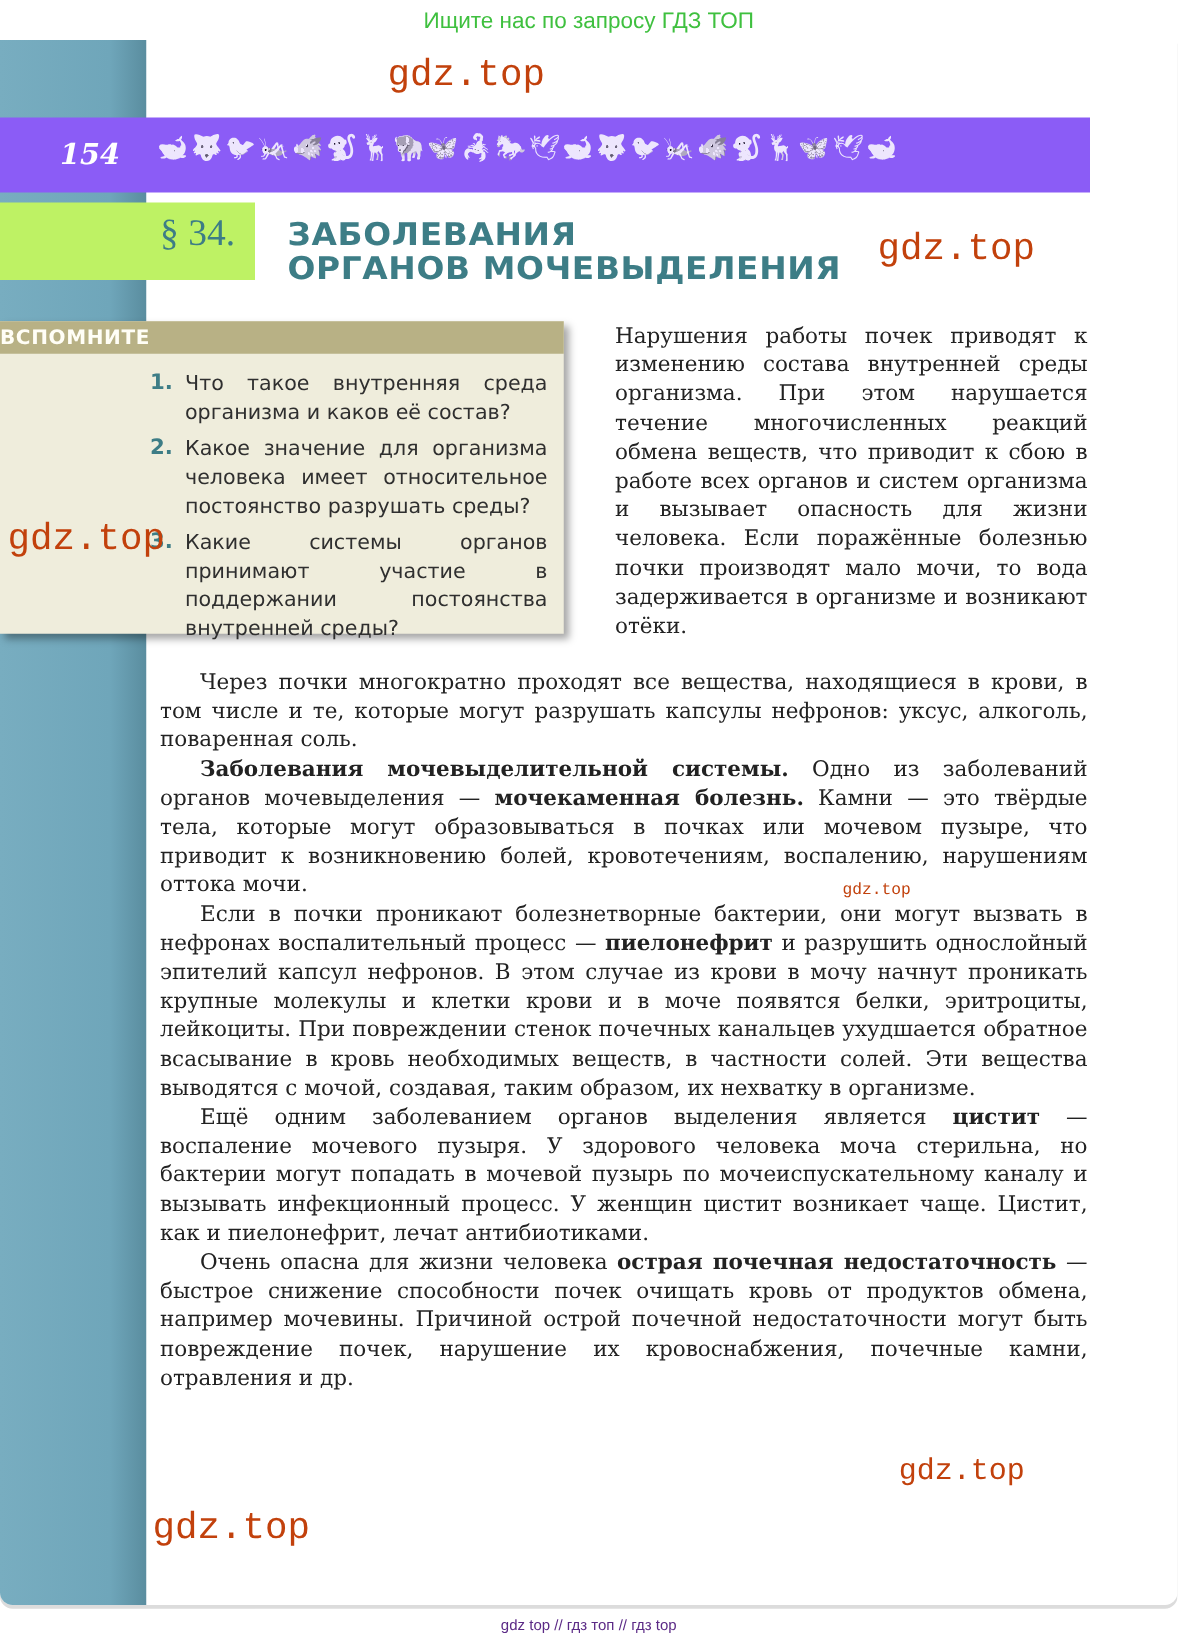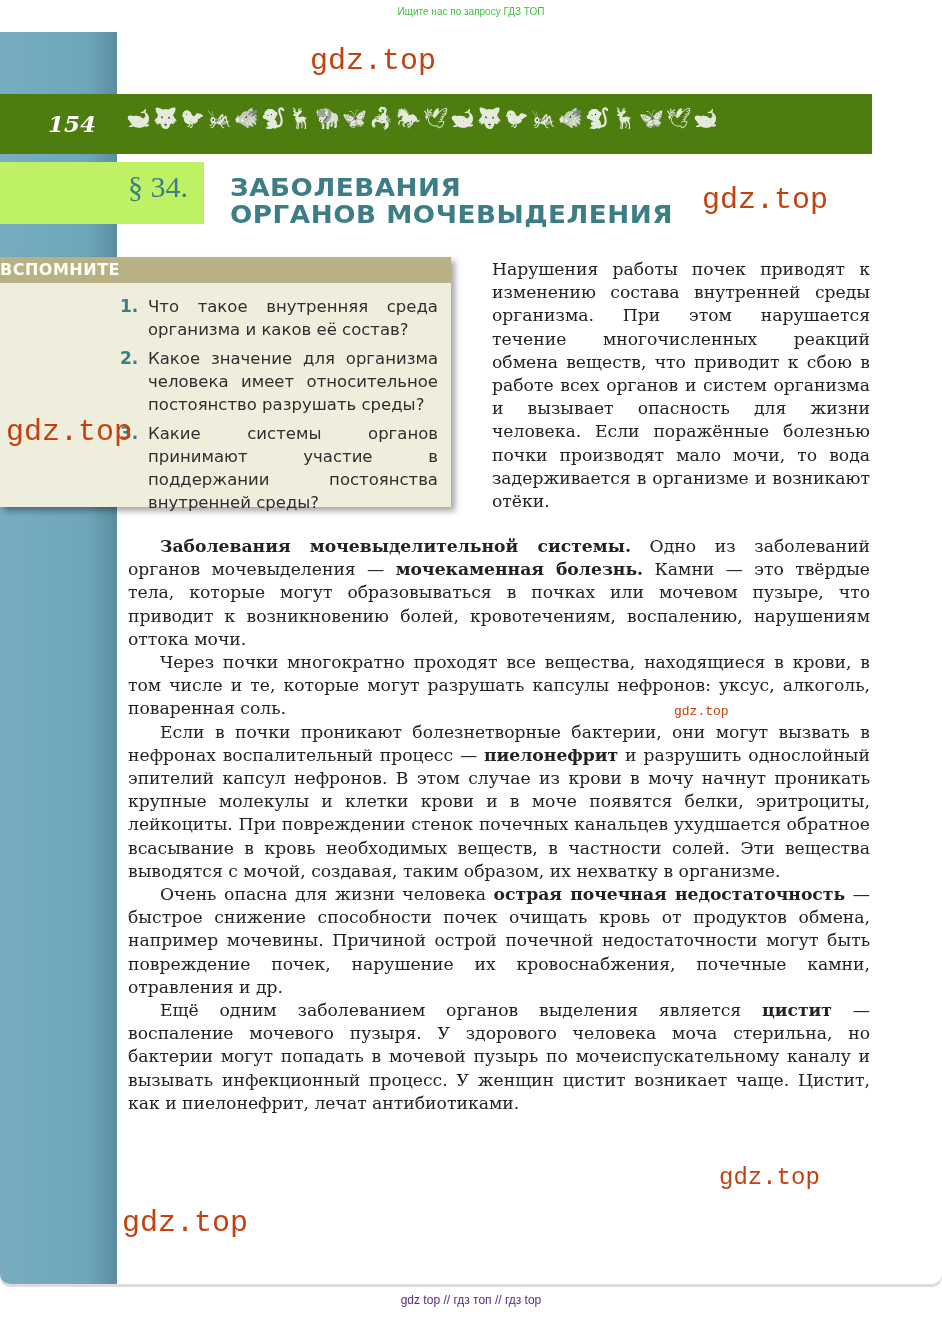--- a/index.html
+++ b/index.html
@@ -1,28 +1,28 @@
 <!DOCTYPE html>
 <html><head>
 <meta charset="utf-8">
 <style>
   * { box-sizing: border-box; margin: 0; padding: 0; }
   html, body { width: 942px; height: 1318px; background: #ffffff; overflow: hidden; }
   body { position: relative; font-family: "DejaVu Serif", serif; }
 
   .top-banner { position: absolute; top: 6px; left: 0; width: 942px; text-align: center;
-    font-family: "Liberation Sans", sans-serif; font-size: 10px; color: #3fc03f; }
+    font-family: "Liberation Sans", sans-serif; font-size: 18px; color: #3fc03f; }
 
   .page { position: absolute; top: 32px; left: 0; width: 942px; height: 1252px; background: #fff;
     border-radius: 0 0 10px 10px; box-shadow: 0 3px 0 #dcdcdc; overflow: hidden; }
 
   .left-band { position: absolute; top: 0; left: 0; width: 117px; height: 100%;
     background: linear-gradient(to right, #78adc0 0%, #6fa6ba 75%, #5a8d9f 100%); }
 
-  .header-bar { position: absolute; top: 62px; left: 0; width: 872px; height: 60px; background: #4d7c0f; }
+  .header-bar { position: absolute; top: 62px; left: 0; width: 872px; height: 60px; background: #8b5cf6; }
   .page-number { position: absolute; left: 48px; top: 16px; font-family: "DejaVu Serif", serif;
     font-style: italic; font-weight: bold; font-size: 23px; color: #ffffff; }
   .animals { position: absolute; left: 126px; top: 12px; display: flex; gap: 4px;
     font-size: 20px; color: #cde6ea; letter-spacing: 2px; }
   .animals span { display: inline-block; width: 23px; text-align: center; }
 
   .section-box { position: absolute; top: 130px; left: 0; width: 204px; height: 62px; background: #bef264; }
   .section-num { position: absolute; left: 128px; top: 8px; font-family: "Liberation Serif", serif;
     font-size: 30px; color: #3d7d86; }
   .section-title { position: absolute; left: 230px; top: 142px; font-family: "DejaVu Sans", sans-serif;
@@ -112,25 +112,25 @@
       <li class="q-item">
         <span class="q-num">3.</span>
         <span class="q-text">Какие системы органов принимают участие в поддержании постоянства внутренней среды?</span>
       </li>
     </ol>
   </div>
 
   <div class="right-col">Нарушения работы почек приводят к изменению состава внутренней среды организма. При этом нарушается течение многочисленных реакций обмена веществ, что приводит к сбою в работе всех органов и систем организма и вызывает опасность для жизни человека. Если поражённые болезнью почки производят мало мочи, то вода задерживается в организме и возникают отёки.</div>
 
   <div class="body-text">
+    <p><span>Через почки многократно проходят все вещества, находящиеся в крови, в том числе и те, которые могут разрушать капсулы нефронов: уксус, алкоголь, поваренная соль.</span></p>
     <p><b>Заболевания мочевыделительной системы.</b><span> Одно из заболеваний органов мочевыделения — </span><b>мочекаменная болезнь.</b><span> Камни — это твёрдые тела, которые могут образовываться в почках или мочевом пузыре, что приводит к возникновению болей, кровотечениям, воспалению, нарушениям оттока мочи.</span></p>
-    <p><span>Через почки многократно проходят все вещества, находящиеся в крови, в том числе и те, которые могут разрушать капсулы нефронов: уксус, алкоголь, поваренная соль.</span></p>
     <p><span>Если в почки проникают болезнетворные бактерии, они могут вызвать в нефронах воспалительный процесс — </span><b>пиелонефрит</b><span> и разрушить однослойный эпителий капсул нефронов. В этом случае из крови в мочу начнут проникать крупные молекулы и клетки крови и в моче появятся белки, эритроциты, лейкоциты. При повреждении стенок почечных канальцев ухудшается обратное всасывание в кровь необходимых веществ, в частности солей. Эти вещества выводятся с мочой, создавая, таким образом, их нехватку в организме.</span></p>
+    <p><span>Ещё одним заболеванием органов выделения является </span><b>цистит</b><span> — воспаление мочевого пузыря. У здорового человека моча стерильна, но бактерии могут попадать в мочевой пузырь по мочеиспускательному каналу и вызывать инфекционный процесс. У женщин цистит возникает чаще. Цистит, как и пиелонефрит, лечат антибиотиками.</span></p>
     <p><span>Очень опасна для жизни человека </span><b>острая почечная недостаточность</b><span> — быстрое снижение способности почек очищать кровь от продуктов обмена, например мочевины. Причиной острой почечной недостаточности могут быть повреждение почек, нарушение их кровоснабжения, почечные камни, отравления и др.</span></p>
-    <p><span>Ещё одним заболеванием органов выделения является </span><b>цистит</b><span> — воспаление мочевого пузыря. У здорового человека моча стерильна, но бактерии могут попадать в мочевой пузырь по мочеиспускательному каналу и вызывать инфекционный процесс. У женщин цистит возникает чаще. Цистит, как и пиелонефрит, лечат антибиотиками.</span></p>
   </div>
 
   <div class="wm wm-lg" style="left:310px; top:12px;">gdz.top</div>
   <div class="wm wm-lg" style="left:702px; top:151px;">gdz.top</div>
   <div class="wm wm-lg" style="left:6px; top:383px;">gdz.top</div>
   <div class="wm wm-sm" style="left:674px; top:672px;">gdz.top</div>
   <div class="wm" style="left:719px; top:1132px; font-size:24px;">gdz.top</div>
   <div class="wm wm-lg" style="left:122px; top:1174px;">gdz.top</div>
 </div>
 

